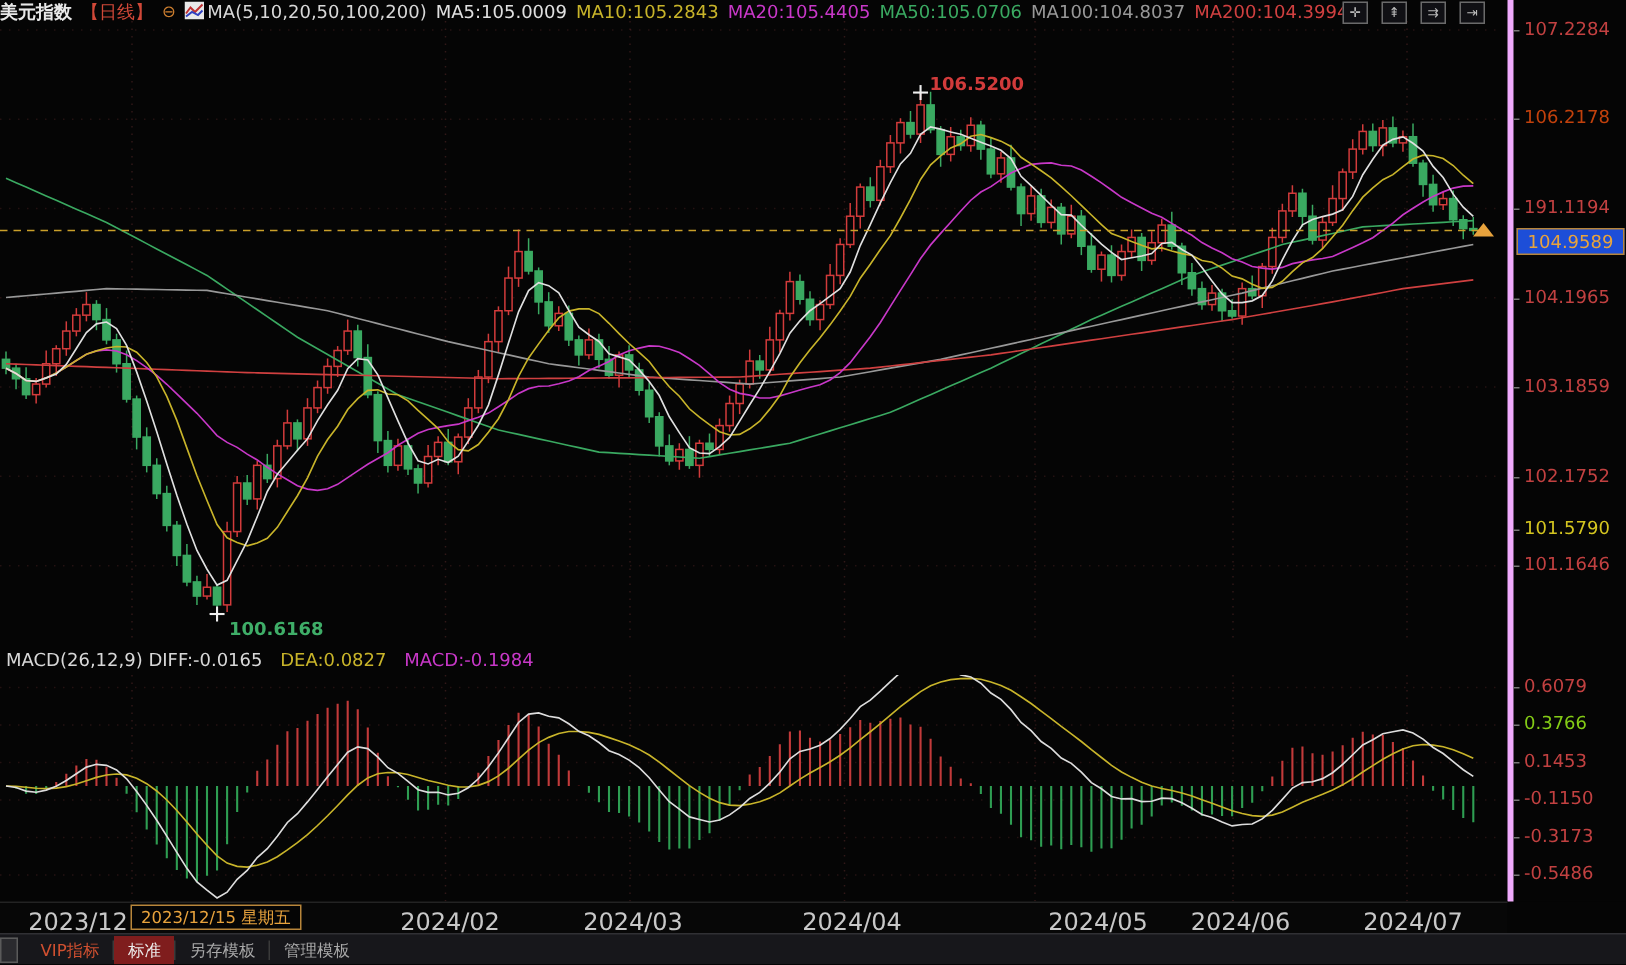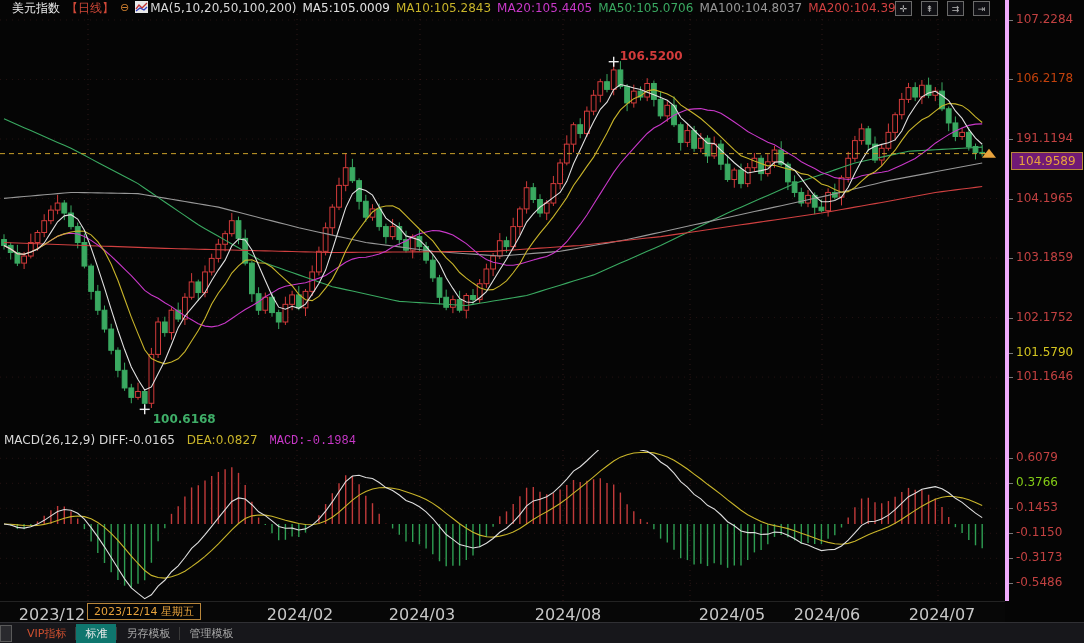--- a/index.html
+++ b/index.html
@@ -2,47 +2,47 @@
 <html><head>
 <meta charset="utf-8">
 <style>
   html,body{margin:0;padding:0;background:#000;}
   #app{position:relative;width:1084px;height:643px;background:#050505;overflow:hidden;
        font-family:"DejaVu Sans","Liberation Sans",sans-serif;}
   
   #hdr{position:absolute;left:0;top:0;width:1084px;height:16px;display:flex;align-items:center;
        font-size:12px;line-height:14px;white-space:nowrap;z-index:5;}
   #hdr span{margin-right:6px;}
-  .sym{color:#e8e8e8;font-weight:normal;margin-left:12px;}
+  .sym{color:#e8e8e8;font-weight:bold;margin-left:0;}
   .per{color:#d04838;}
   .link-ic{color:#d08030;font-size:11px;}
   .tool-ic{width:15px;height:13px;border:1px solid #6a6a6a;background:#101014;margin-left:3px;
            display:inline-flex;align-items:center;justify-content:center;color:#b8b8b8;font-size:9px;}
   #hdr-icons{position:absolute;right:82px;top:1px;display:flex;}
   
   #axis{position:absolute;left:1005px;top:0;width:79px;height:601px;background:#050505;border-left:4px solid #f0abfc;}
   .axlbl{position:absolute;left:7px;font-size:12px;color:#c24141;}
   .tick{position:absolute;left:0;width:4px;height:1px;background:#777;}
   #cur-tag{position:absolute;left:2px;width:70px;height:16px;border:1px solid #b8863b;color:#e8a33d;
-           font-size:12px;text-align:center;line-height:16px;background:#701a75;}
+           font-size:12px;text-align:center;line-height:16px;background:#1d4ed8;}
   
   #macd-hdr{position:absolute;left:4px;top:433px;font-size:12px;white-space:nowrap;z-index:4;}
   #macd-hdr span{margin-right:8px;}
-  .mwhite{color:#d8d8d8;} .myellow{color:#c8b42a;} .mmag{color:#c838c8;font-family:Liberation Mono, monospace;}
+  .mwhite{color:#d8d8d8;} .myellow{color:#c8b42a;} .mmag{color:#c838c8;}
   
   #dates{position:absolute;left:0;top:601px;width:1005px;height:21px;background:#070707;border-top:1px solid #232323;}
   .dlbl{position:absolute;top:3px;font-size:16px;color:#c8c8c8;transform:translateX(-50%);white-space:nowrap;}
   #cursor-date{position:absolute;top:1px;height:15px;border:1px solid #b8863b;color:#e8a33d;font-size:11px;
                line-height:15px;padding:0 6px;background:#050505;white-space:nowrap;}
   
   #tabs{position:absolute;left:0;top:622px;width:1084px;height:21px;background:#17171b;border-top:1px solid #303034;
         display:flex;align-items:center;font-size:11px;}
   #blicon{width:10px;height:15px;border:1px solid #5a5a5a;background:#2a2a2e;margin-right:6px;}
   .tab{padding:2px 9px;color:#a8a8a8;cursor:default;}
-  .tab.sel{background:#0f766e;color:#ececec;}
+  .tab.sel{background:#7f1d1d;color:#ececec;}
   .tab.vip{color:#d05030;}
   .tsep{width:1px;height:13px;background:#3a3a3a;}
   svg text{font-family:"DejaVu Sans","Liberation Sans",sans-serif;}
 </style>
 </head>
 <body>
 
 <div id="app">
 
   <div id="hdr">
@@ -600,25 +600,25 @@
       <div class="tick" style="top: 558.3px;"></div>
       <div class="axlbl" style="top: 575.304px; color: rgb(194, 65, 65);">-0.5486</div>
       <div class="tick" style="top: 583.304px;"></div>
       <div id="cur-tag" style="top: 151.635px;">104.9589</div>
     </div>
 
   <div id="dates">
       <div class="dlbl" style="left: 52px;">2023/12</div>
       <div class="dlbl" style="left: 300px;">2024/02</div>
       <div class="dlbl" style="left: 422px;">2024/03</div>
-      <div class="dlbl" style="left: 568px;">2024/08</div>
+      <div class="dlbl" style="left: 568px;">2024/04</div>
       <div class="dlbl" style="left: 732px;">2024/05</div>
       <div class="dlbl" style="left: 827px;">2024/06</div>
       <div class="dlbl" style="left: 942px;">2024/07</div>
-      <div id="cursor-date" style="left: 87px;">2023/12/14 星期五</div>
+      <div id="cursor-date" style="left: 87px;">2023/12/15 星期五</div>
     </div>
 
   <div id="tabs">
     <div id="blicon"></div>
   <div class="tab vip">VIP指标</div>
       <div class="tsep"></div>
       <div class="tab sel">标准</div>
       <div class="tsep"></div>
       <div class="tab ">另存模板</div>
       <div class="tsep"></div>

